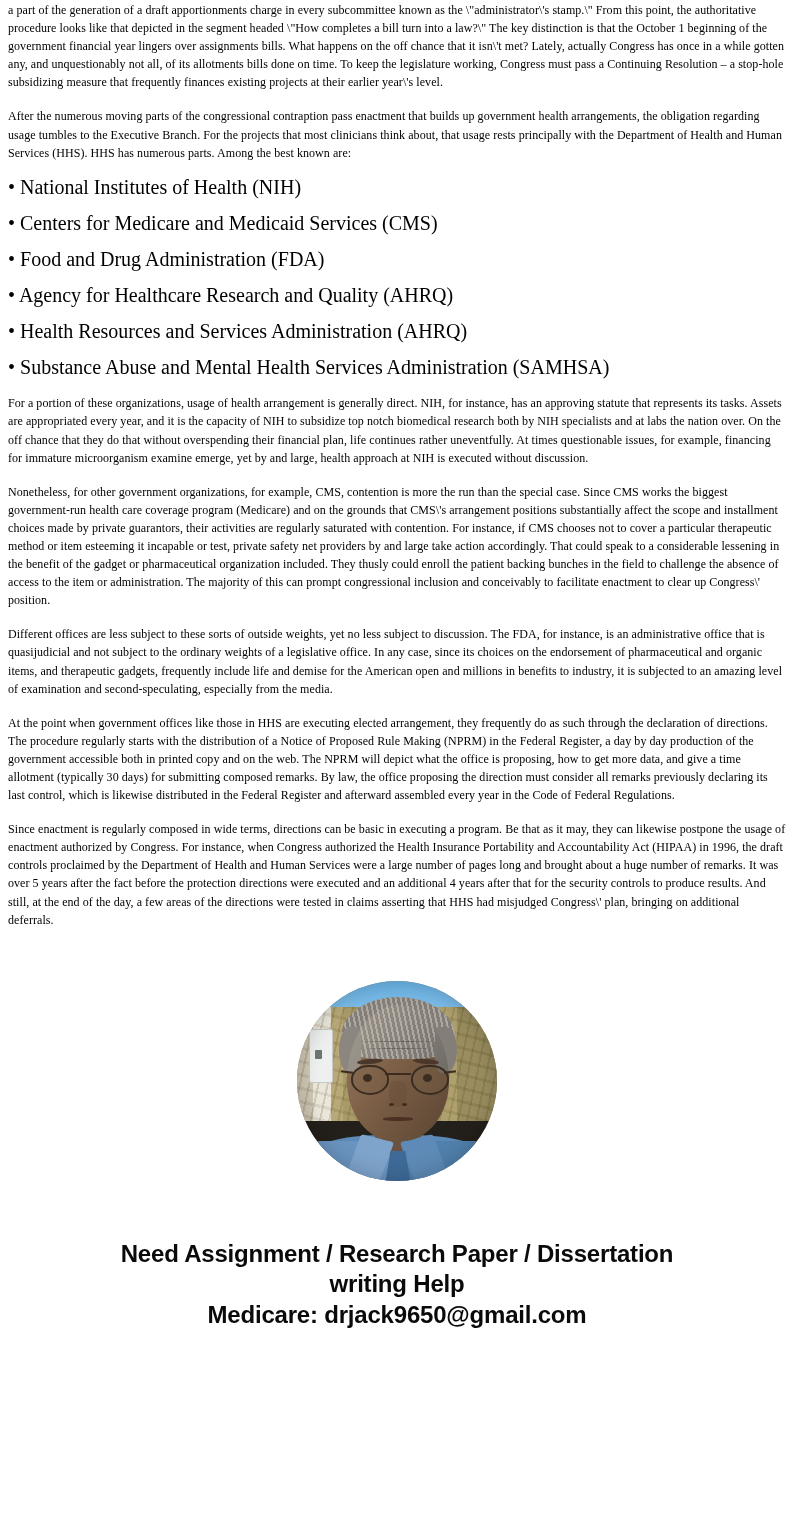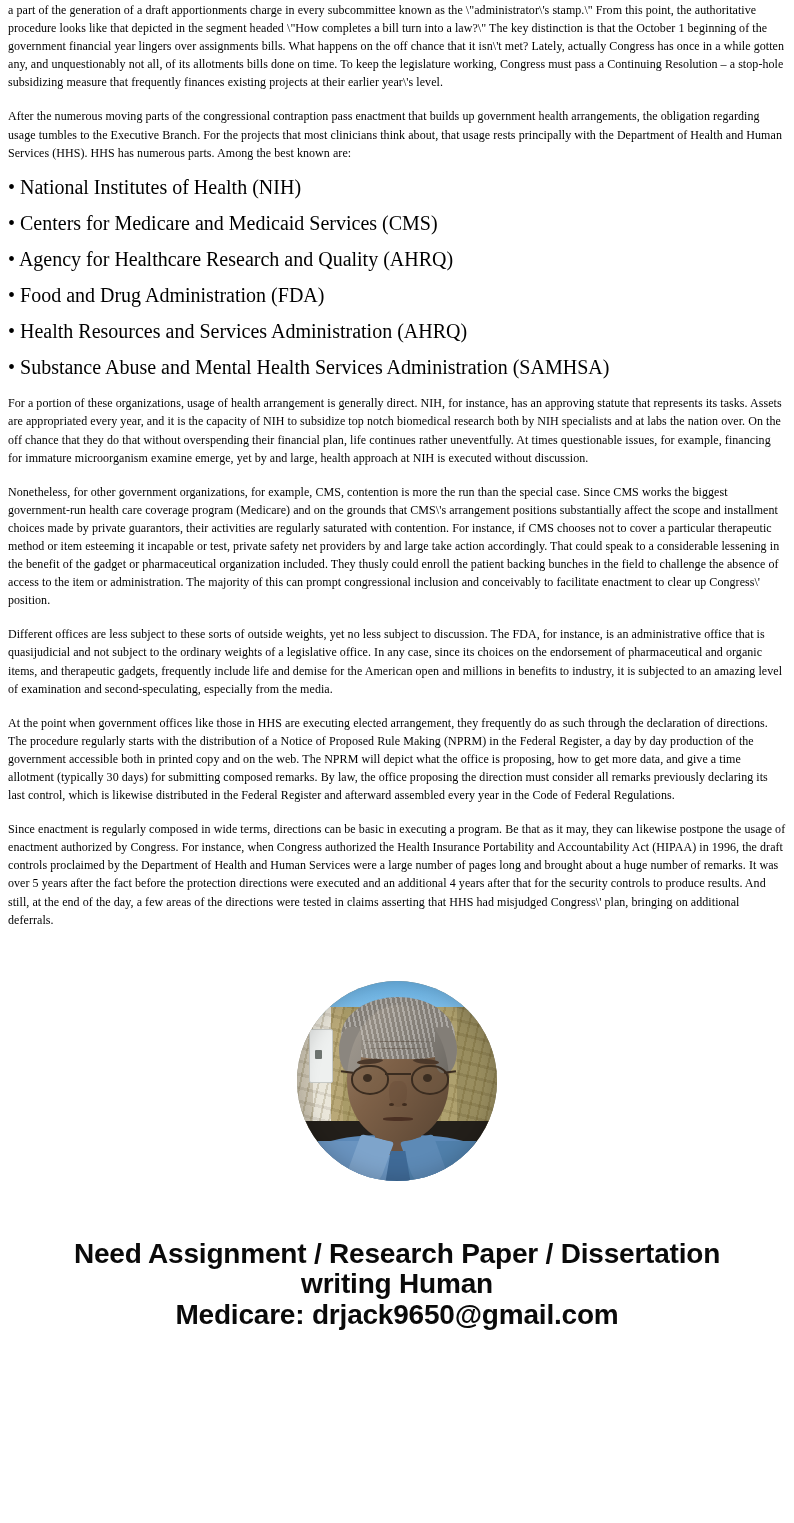--- a/index.html
+++ b/index.html
@@ -311,43 +311,43 @@
     border-radius: 50%;
     box-shadow: inset 0 0 22px rgba(0,0,0,0.20);
   }
 
   
   .footer-head {
     margin-top: 58px;
     text-align: center;
     font-family: "Liberation Sans", "DejaVu Sans", sans-serif;
     font-weight: bold;
-    font-size: 28px;
+    font-size: 24px;
     line-height: 30px;
     color: #0a0a0a;
     letter-spacing: -0.2px;
   }
   .footer-head .line1 { display: block; }
   .footer-head .line2 { display: block; }
   .footer-head .line3 { display: block; margin-top: 1px; }
 </style>
 </head>
 <body>
 
 <div id="doc">
 
   <p class="para">a part of the generation of a draft apportionments charge in every subcommittee known as the \"administrator\'s stamp.\" From this point, the authoritative procedure looks like that depicted in the segment headed \"How completes a bill turn into a law?\" The key distinction is that the October 1 beginning of the government financial year lingers over assignments bills. What happens on the off chance that it isn\'t met? Lately, actually Congress has once in a while gotten any, and unquestionably not all, of its allotments bills done on time. To keep the legislature working, Congress must pass a Continuing Resolution – a stop-hole subsidizing measure that frequently finances existing projects at their earlier year\'s level.</p>
 
   <p class="para">After the numerous moving parts of the congressional contraption pass enactment that builds up government health arrangements, the obligation regarding usage tumbles to the Executive Branch. For the projects that most clinicians think about, that usage rests principally with the Department of Health and Human Services (HHS). HHS has numerous parts. Among the best known are:</p>
 
   <ul class="agency-list">
     <li>• National Institutes of Health (NIH)</li>
     <li>• Centers for Medicare and Medicaid Services (CMS)</li>
+    <li>• Food and Drug Administration (FDA)</li>
     <li>• Agency for Healthcare Research and Quality (AHRQ)</li>
-    <li>• Food and Drug Administration (FDA)</li>
     <li>• Health Resources and Services Administration (AHRQ)</li>
     <li>• Substance Abuse and Mental Health Services Administration (SAMHSA)</li>
   </ul>
 
   <p class="para">For a portion of these organizations, usage of health arrangement is generally direct. NIH, for instance, has an approving statute that represents its tasks. Assets are appropriated every year, and it is the capacity of NIH to subsidize top notch biomedical research both by NIH specialists and at labs the nation over. On the off chance that they do that without overspending their financial plan, life continues rather uneventfully. At times questionable issues, for example, financing for immature microorganism examine emerge, yet by and large, health approach at NIH is executed without discussion.</p>
   <p class="para">Nonetheless, for other government organizations, for example, CMS, contention is more the run than the special case. Since CMS works the biggest government-run health care coverage program (Medicare) and on the grounds that CMS\'s arrangement positions substantially affect the scope and installment choices made by private guarantors, their activities are regularly saturated with contention. For instance, if CMS chooses not to cover a particular therapeutic method or item esteeming it incapable or test, private safety net providers by and large take action accordingly. That could speak to a considerable lessening in the benefit of the gadget or pharmaceutical organization included. They thusly could enroll the patient backing bunches in the field to challenge the absence of access to the item or administration. The majority of this can prompt congressional inclusion and conceivably to facilitate enactment to clear up Congress\' position.</p>
   <p class="para">Different offices are less subject to these sorts of outside weights, yet no less subject to discussion. The FDA, for instance, is an administrative office that is quasijudicial and not subject to the ordinary weights of a legislative office. In any case, since its choices on the endorsement of pharmaceutical and organic items, and therapeutic gadgets, frequently include life and demise for the American open and millions in benefits to industry, it is subjected to an amazing level of examination and second-speculating, especially from the media.</p>
   <p class="para">At the point when government offices like those in HHS are executing elected arrangement, they frequently do as such through the declaration of directions. The procedure regularly starts with the distribution of a Notice of Proposed Rule Making (NPRM) in the Federal Register, a day by day production of the government accessible both in printed copy and on the web. The NPRM will depict what the office is proposing, how to get more data, and give a time allotment (typically 30 days) for submitting composed remarks. By law, the office proposing the direction must consider all remarks previously declaring its last control, which is likewise distributed in the Federal Register and afterward assembled every year in the Code of Federal Regulations.</p>
   <p class="para">Since enactment is regularly composed in wide terms, directions can be basic in executing a program. Be that as it may, they can likewise postpone the usage of enactment authorized by Congress. For instance, when Congress authorized the Health Insurance Portability and Accountability Act (HIPAA) in 1996, the draft controls proclaimed by the Department of Health and Human Services were a large number of pages long and brought about a huge number of remarks. It was over 5 years after the fact before the protection directions were executed and an additional 4 years after that for the security controls to produce results. And still, at the end of the day, a few areas of the directions were tested in claims asserting that HHS had misjudged Congress\' plan, bringing on additional deferrals.</p>
 
@@ -395,17 +395,17 @@
       <div class="pt-nostril l"></div>
       <div class="pt-nostril r"></div>
       <div class="pt-mouth"></div>
 
       <div class="pt-vign"></div>
     </div>
   </div>
 
   <div class="footer-head">
     <span class="line1">Need Assignment / Research Paper / Dissertation</span>
-    <span class="line2">writing Human</span>
+    <span class="line2">writing Help</span>
     <span class="line3">Medicare: drjack9650@gmail.com</span>
   </div>
 
 </div>
 
 </body></html>

